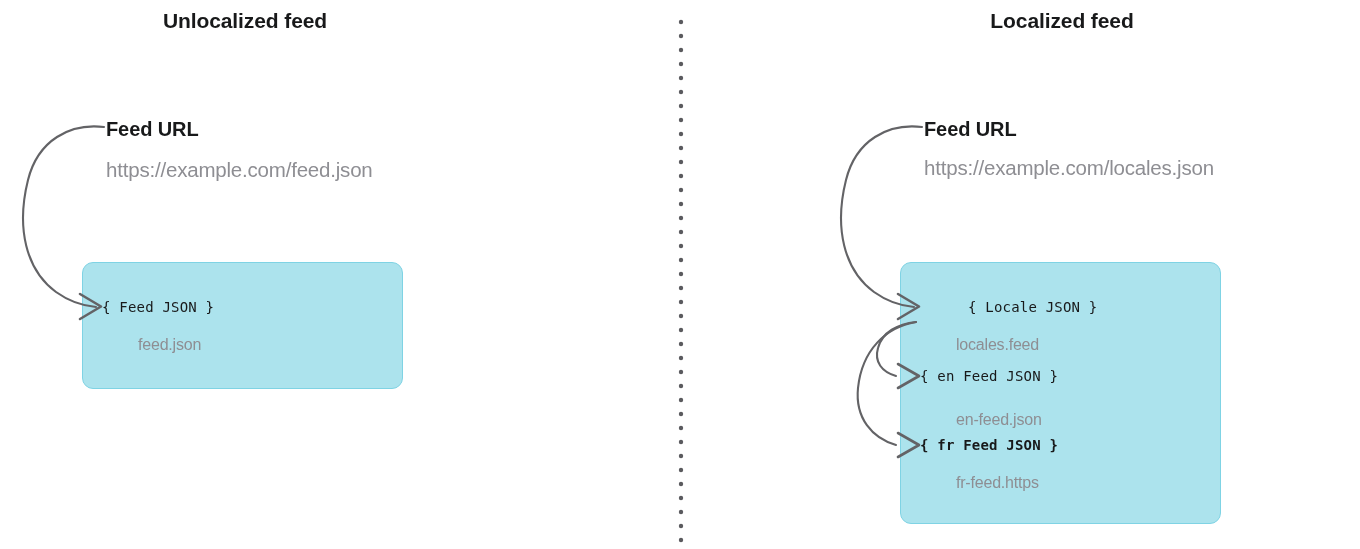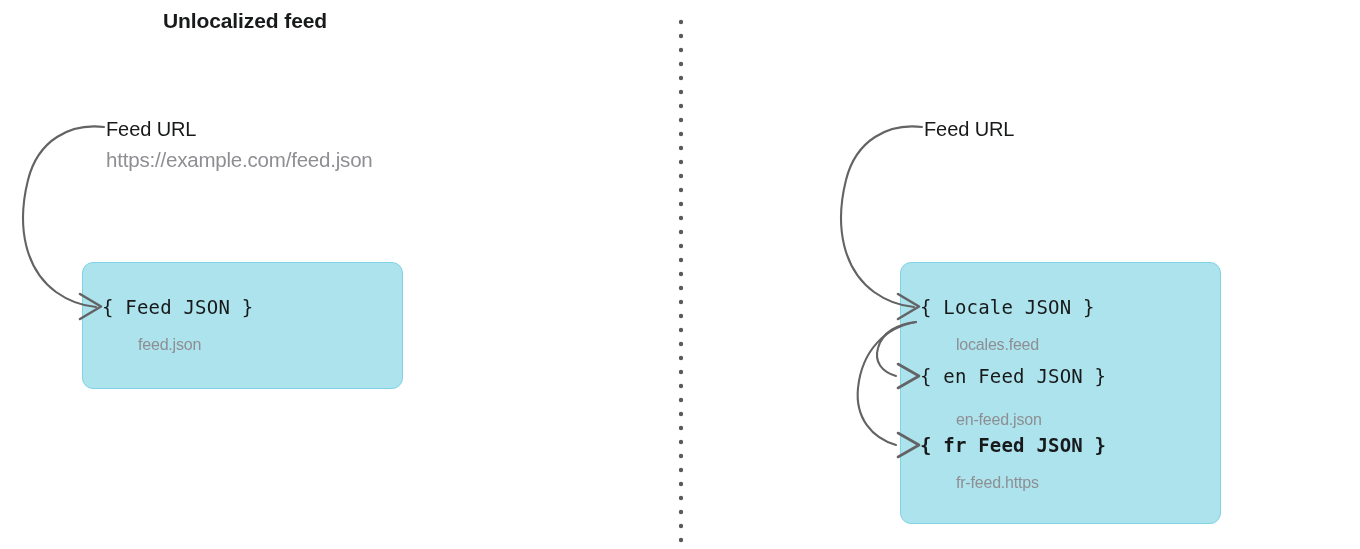--- a/index.html
+++ b/index.html
@@ -31,77 +31,77 @@
     white-space: nowrap;
     text-align: center;
     line-height: 24px;
   }
   #title-left  { left: 0;   top: 9px; width: 490px; }
   #title-right { left: 812px; top: 9px; width: 500px; }
 
   .field-label {
     position: absolute;
     font-family: "Liberation Sans", sans-serif;
-    font-weight: normal;
+    font-weight: bold;
     font-size: 20px;
     color: #18191a;
     white-space: nowrap;
     line-height: 24px;
     letter-spacing: -0.1px;
   }
   .field-value {
     position: absolute;
     font-family: "Liberation Sans", sans-serif;
     font-weight: normal;
     font-size: 20.5px;
     color: #8e8e93;
     white-space: nowrap;
     line-height: 24px;
     letter-spacing: -0.2px;
   }
   #label-left  { left: 106px; top: 117px; }
-  #url-left    { left: 106px; top: 148px; }
+  #url-left    { left: 106px; top: 158px; }
   #label-right { left: 924px; top: 117px; }
   #url-right   { left: 924px; top: 156px; }
 
   .json-box {
     position: absolute;
     background: #ace3ed;
     border: 1px solid #7fd3e4;
     border-radius: 11px;
     box-sizing: border-box;
   }
   #box-left  { left: 82px;  top: 262px; width: 321px; height: 127px; }
   #box-right { left: 900px; top: 262px; width: 321px; height: 262px; }
 
   .json-line {
     position: absolute;
     font-family: "DejaVu Sans Mono", monospace;
-    font-size: 19px;
+    font-size: 14px;
     color: #18191a;
     white-space: pre;
     line-height: 24px;
     letter-spacing: 0.2px;
   }
   .json-file {
     position: absolute;
     font-family: "Liberation Sans", sans-serif;
     font-size: 16px;
     color: #8e8e93;
     white-space: nowrap;
     line-height: 24px;
     letter-spacing: -0.2px;
   }
 
   
   #l-json-0 { left: 102px; top: 295px; }
   #l-file-0 { left: 138px; top: 333px; }
 
   
-  #r-json-0 { left: 920px; top: 295px; }
+  #r-json-0 { left: 968px; top: 295px; }
   #r-file-0 { left: 956px; top: 333px; }
   #r-json-1 { left: 920px; top: 364px; }
   #r-file-1 { left: 956px; top: 408px; }
   #r-json-2 { left: 920px; top: 433px; font-weight: bold; }
   #r-file-2 { left: 956px; top: 471px; }
 
   svg.overlay {
     position: absolute;
     left: 0; top: 0;
     width: 1360px;
@@ -127,27 +127,29 @@
     fill: #5a5a5e;
   }
 </style>
 </head>
 <body>
 
 <div class="stage">
 
   <div class="panel-title" id="title-left">Unlocalized feed</div>
 
+  <div class="panel-title" id="title-right">Localized feed</div>
 
   <div class="field-label" id="label-left">Feed URL</div>
 
   <div class="field-value" id="url-left">https://example.com/feed.json</div>
 
   <div class="field-label" id="label-right">Feed URL</div>
 
+  <div class="field-value" id="url-right">https://example.com/locales.json</div>
 
   <div class="json-box" id="box-left"></div>
 
   <div class="json-box" id="box-right"></div>
 
   <div class="json-line" id="l-json-0">{ Feed JSON }</div>
   <div class="json-file" id="l-file-0">feed.json</div>
 
   <div class="json-line" id="r-json-0">{ Locale JSON }</div>
   <div class="json-file" id="r-file-0">locales.feed</div>

